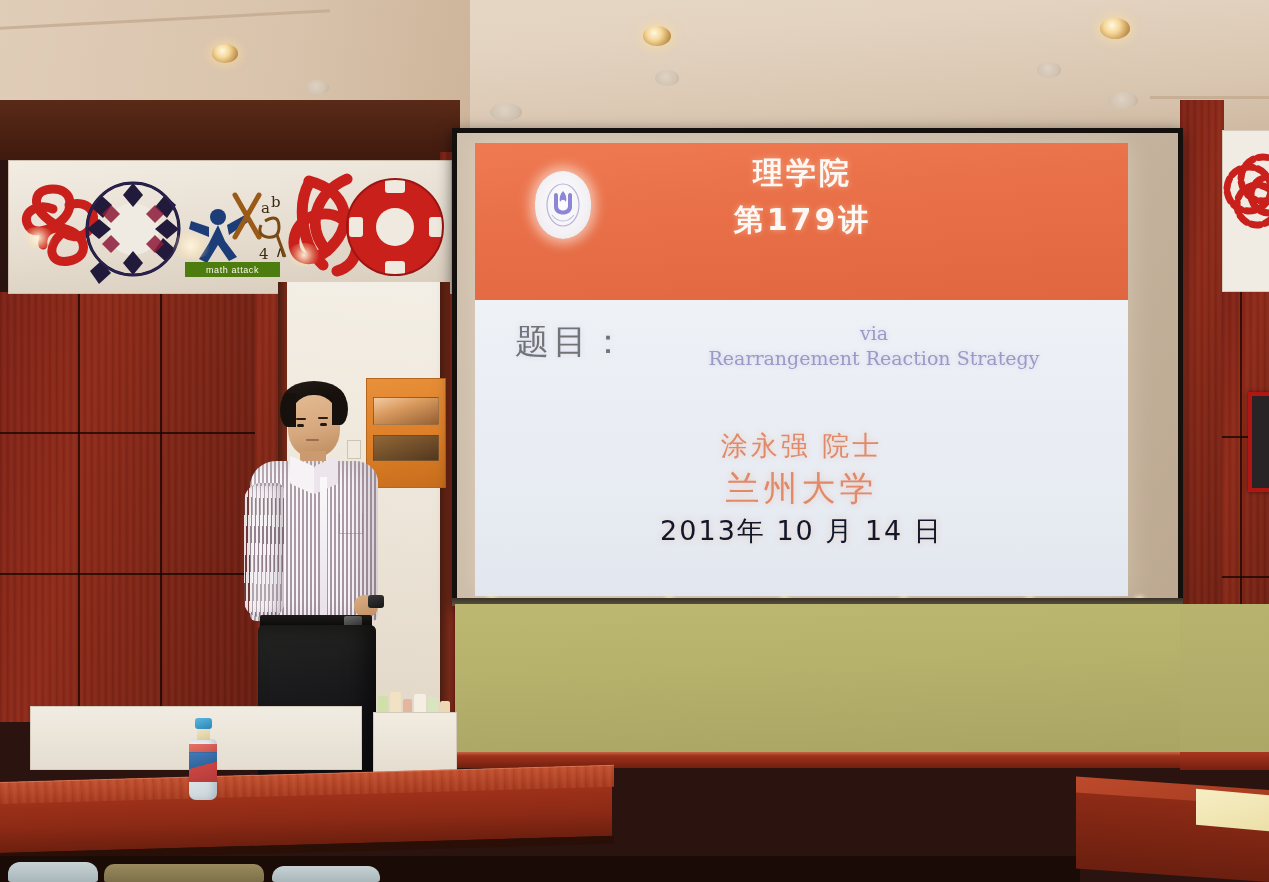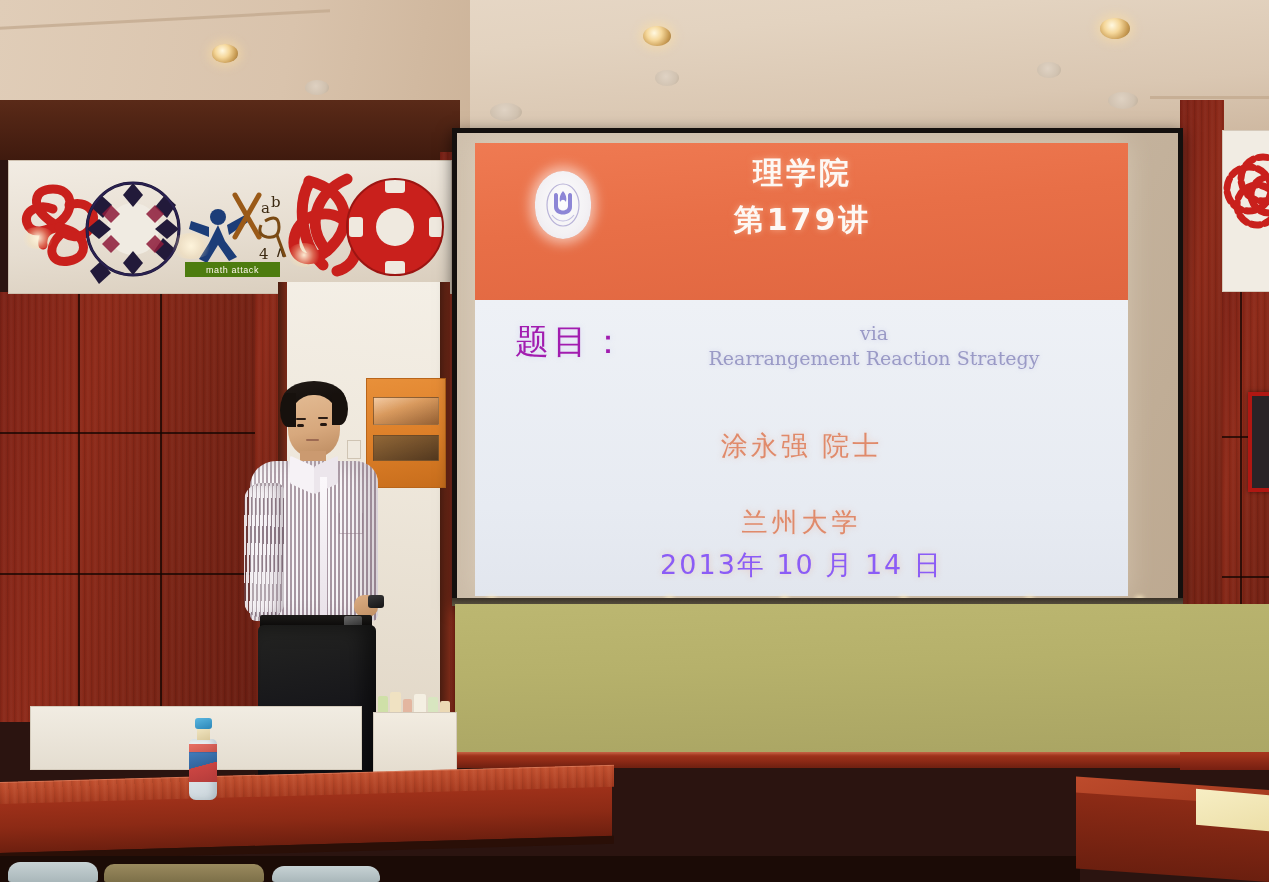--- a/index.html
+++ b/index.html
@@ -87,31 +87,31 @@
     border-radius:50% / 46%;
     background:radial-gradient(ellipse at 50% 45%,#fdfdfd 0%,#f3f1f4 60%,#e9e4ea 100%);
     box-shadow:0 0 12px 5px rgba(255,250,245,.55);
     display:flex;align-items:center;justify-content:center;}
   .proj-title{position:absolute;left:2px;right:0;top:6px;text-align:center;
     color:#fdf8f4;font-family:"DejaVu Sans",sans-serif;font-weight:700;
     font-size:30px;line-height:47px;letter-spacing:3px;
     text-shadow:0 0 6px rgba(255,210,180,.55);}
   .proj-title .ln2{font-size:31px;letter-spacing:2px;}
   .subj-row{position:absolute;left:40px;top:178px;width:600px;display:flex;align-items:flex-start;}
-  .subj-label{font-family:"DejaVu Sans",sans-serif;font-size:34px;color:#a21caf;
+  .subj-label{font-family:"DejaVu Sans",sans-serif;font-size:34px;color:#737373;
     letter-spacing:4px;line-height:40px;flex:0 0 auto;text-shadow:0 0 5px rgba(200,200,245,.5);}
   .subj-text{flex:1;text-align:center;font-family:"DejaVu Serif",serif;
     font-size:19px;line-height:25px;color:#9a9ac6;padding-left:4px;
     text-shadow:0 0 4px rgba(180,180,225,.45);}
   .speaker-block{position:absolute;left:0;right:0;top:282px;text-align:center;
     font-family:"DejaVu Sans",sans-serif;color:#e08a6a;
     text-shadow:0 0 6px rgba(235,160,130,.45);}
   .sp-name{font-size:27px;letter-spacing:3px;line-height:42px;}
-  .sp-org{font-size:26px;letter-spacing:4px;line-height:42px;margin-top:34px;}
-  .sp-date{font-size:27px;letter-spacing:2px;line-height:44px;color:#8b5cf6;}
+  .sp-org{font-size:34px;letter-spacing:4px;line-height:42px;}
+  .sp-date{font-size:27px;letter-spacing:2px;line-height:44px;color:#0f172a;}
   .screen-bottom-lights{position:absolute;left:5px;bottom:3px;width:721px;height:4px;}
   .sb-dot{position:absolute;width:5px;height:3px;background:#fff4d8;border-radius:2px;
     box-shadow:0 0 4px 2px rgba(255,240,200,.8);}
 
   
   .person{position:absolute;left:236px;top:373px;width:152px;height:414px;}
   .p-head{position:absolute;left:52px;top:22px;width:52px;height:62px;border-radius:48% 48% 44% 44%;
     background:linear-gradient(165deg,#e3bb93 0%,#d7a87d 55%,#bb8a5f 100%);}
   .p-hair{position:absolute;left:46px;top:8px;width:64px;height:40px;
     border-radius:50% 50% 36% 36%;

